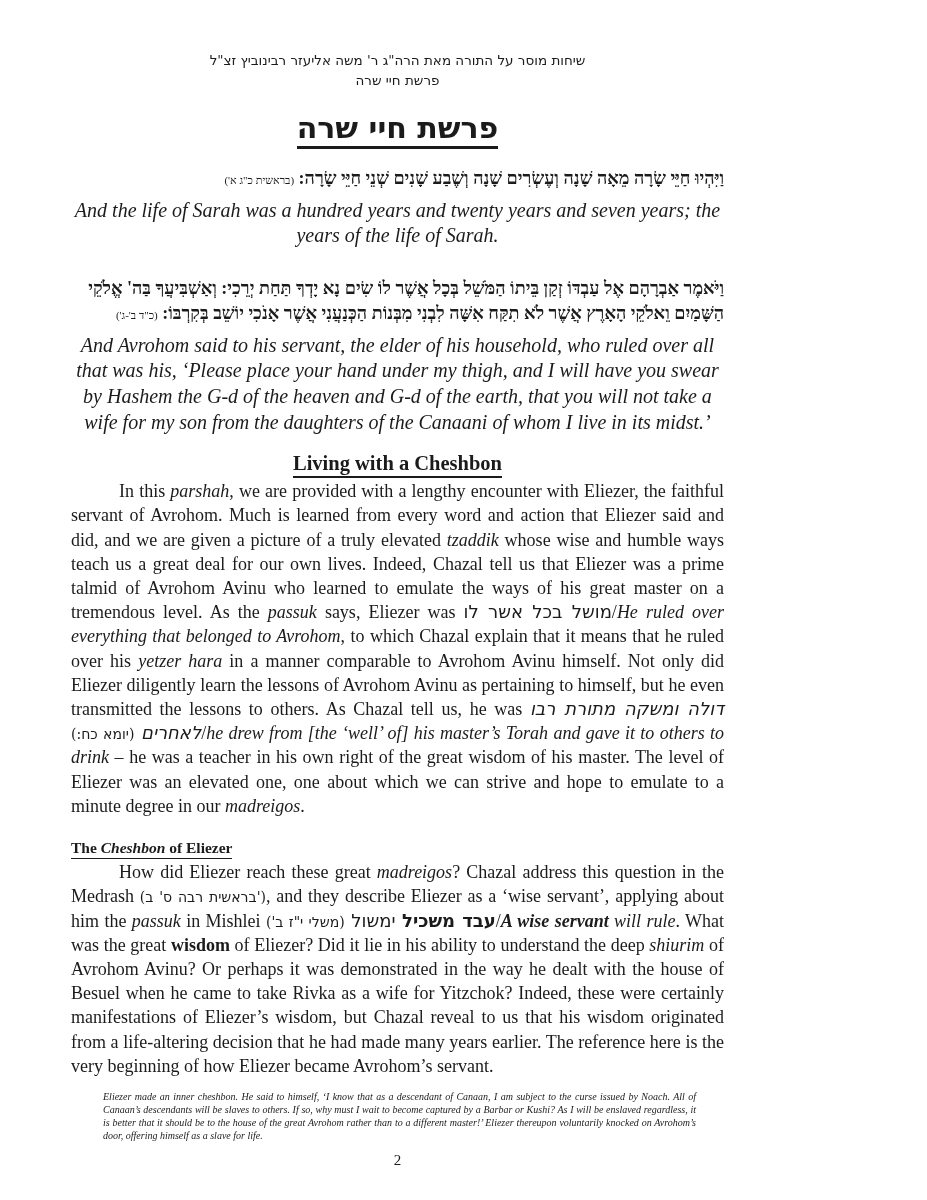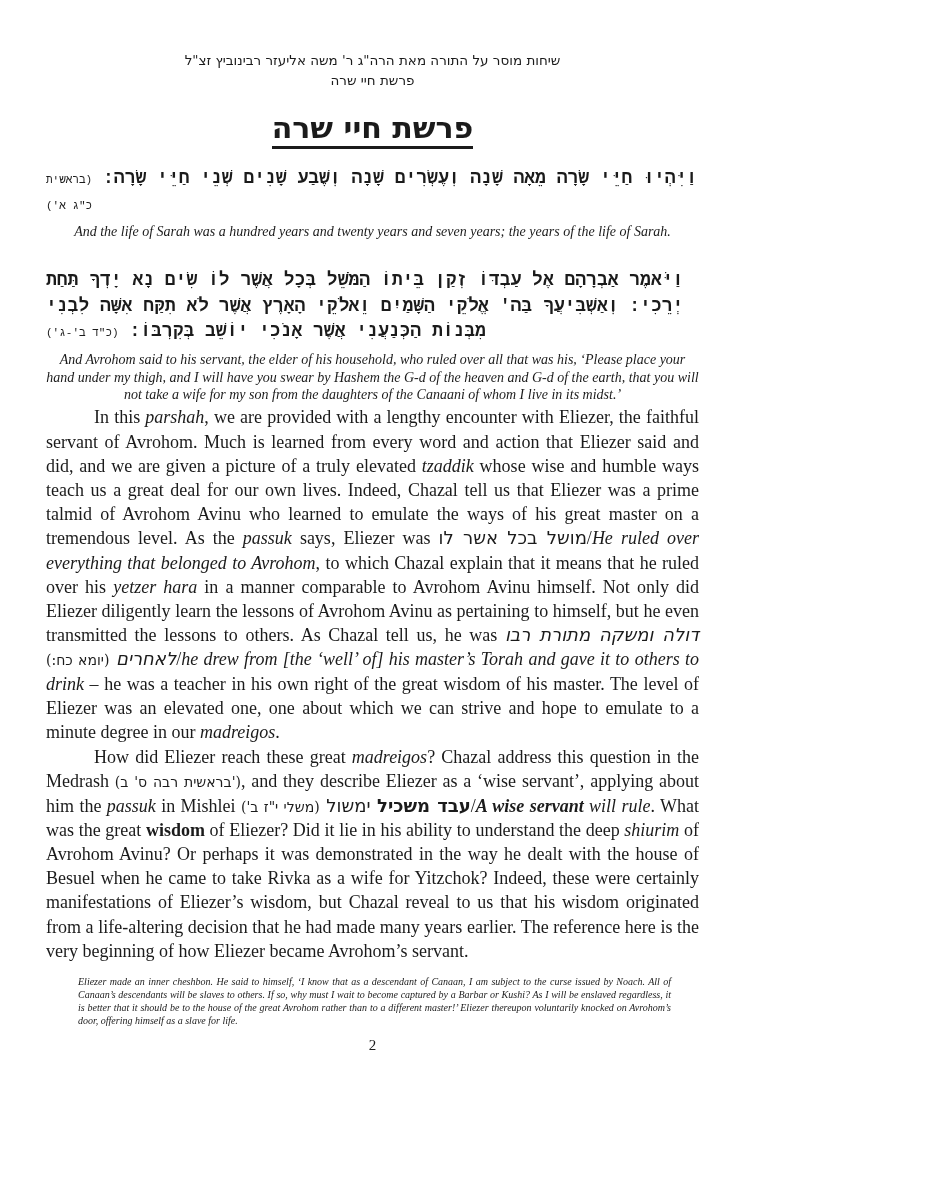--- a/index.html
+++ b/index.html
@@ -7,20 +7,21 @@
   body {
     width: 927px;
     font-family: "Liberation Serif", serif;
     color: #1b1b1b;
   }
   .page {
     width: 808px;
     min-height: 1200px;
     padding: 50px 109px 20px 46px;
     background: #ffffff;
+    margin-left: 25px;
   }
   .he { font-family: "DejaVu Serif", "DejaVu Sans", serif; }
   .it { font-style: italic; }
   .bd { font-weight: bold; }
   .cite { font-size: 11px; font-weight: normal; }
   .he.cite { font-size: 0.78em; font-weight: normal; }
 
   .hdr {
     text-align: center;
     font-size: 13.5px;
@@ -34,32 +35,32 @@
     direction: rtl;
     font-family: "DejaVu Serif", "DejaVu Sans", serif;
     font-size: 30px;
     font-weight: bold;
     border-bottom: 3px solid #1b1b1b;
     padding-bottom: 1px;
     line-height: 1.15;
   }
   .passuk {
     direction: rtl;
-    text-align: left;
-    font-family: Liberation Mono, monospace;
+    text-align: right;
+    font-family: Liberation Serif, serif;
     font-size: 18px;
     font-weight: bold;
     line-height: 1.42;
   }
   .passuk-1 { margin-top: 17px; }
   .passuk-2 { margin-top: 27px; }
   .trans {
     text-align: center;
     font-style: italic;
-    font-size: 14px;
+    font-size: 20px;
     line-height: 1.28;
     margin-top: 6px;
   }
   .section-title-wrap { text-align: center; margin-top: 17px; }
   .section-title {
     display: inline-block;
     font-size: 20.5px;
     font-weight: bold;
     border-bottom: 2px solid #1b1b1b;
     padding-bottom: 1px;
@@ -104,22 +105,28 @@
     <span class="cite">(בראשית כ"ג א')</span>
   </div>
   <div class="trans">And the life of Sarah was a hundred years and twenty years and seven years; the years of the life of Sarah.</div>
 
   <div class="passuk passuk-2">
     <span>וַיֹּאמֶר אַבְרָהָם אֶל עַבְדּוֹ זְקַן בֵּיתוֹ הַמֹּשֵׁל בְּכָל אֲשֶׁר לוֹ שִׂים נָא יָדְךָ תַּחַת יְרֵכִי: וְאַשְׁבִּיעֲךָ בַּה' אֱלֹקֵי הַשָּׁמַיִם וֵאלֹקֵי הָאָרֶץ אֲשֶׁר לֹא תִקַּח אִשָּׁה לִבְנִי מִבְּנוֹת הַכְּנַעֲנִי אֲשֶׁר אָנֹכִי יוֹשֵׁב בְּקִרְבּוֹ:</span>
     <span class="cite">(כ"ד ב'-ג')</span>
   </div>
   <div class="trans">And Avrohom said to his servant, the elder of his household, who ruled over all that was his, ‘Please place your hand under my thigh, and I will have you swear by Hashem the G-d of the heaven and G-d of the earth, that you will not take a wife for my son from the daughters of the Canaani of whom I live in its midst.’</div>
 
+  <div class="section-title-wrap">
+    <span class="section-title">Living with a Cheshbon</span>
+  </div>
 
   <p class="body-para"><span>In this </span><span class="it">parshah</span><span>, we are provided with a lengthy encounter with Eliezer, the faithful servant of Avrohom. Much is learned from every word and action that Eliezer said and did, and we are given a picture of a truly elevated </span><span class="it">tzaddik</span><span> whose wise and humble ways teach us a great deal for our own lives. Indeed, Chazal tell us that Eliezer was a prime talmid of Avrohom Avinu who learned to emulate the ways of his great master on a tremendous level. As the </span><span class="it">passuk</span><span> says, Eliezer was </span><span class="he">מושל בכל אשר לו</span><span>/</span><span class="it">He ruled over everything that belonged to Avrohom</span><span>, to which Chazal explain that it means that he ruled over his </span><span class="it">yetzer hara</span><span> in a manner comparable to Avrohom Avinu himself. Not only did Eliezer diligently learn the lessons of Avrohom Avinu as pertaining to himself, but he even transmitted the lessons to others. As Chazal tell us, he was </span><span class="he it">דולה ומשקה מתורת רבו לאחרים</span><span class="he"> </span><span class="he cite">(יומא כח:)</span><span>/</span><span class="it">he drew from [the ‘well’ of] his master’s Torah and gave it to others to drink</span><span> – he was a teacher in his own right of the great wisdom of his master. The level of Eliezer was an elevated one, one about which we can strive and hope to emulate to a minute degree in our </span><span class="it">madreigos</span><span>.</span></p>
 
+  <div class="subhead">
+    <span class="u"><span class="bd">The </span><span class="bd it">Cheshbon</span><span class="bd"> of Eliezer</span></span>
+  </div>
   <p class="body-para"><span>How did Eliezer reach these great </span><span class="it">madreigos</span><span>? Chazal address this question in the Medrash </span><span class="he cite">(בראשית רבה ס' ב')</span><span>, and they describe Eliezer as a ‘wise servant’, applying about him the </span><span class="it">passuk</span><span> in Mishlei </span><span class="he bd">עבד משכיל</span><span class="he"> ימשול </span><span class="he cite">(משלי י"ז ב')</span><span>/</span><span class="bd it">A wise servant</span><span class="it"> will rule</span><span>. What was the great </span><span class="bd">wisdom</span><span> of Eliezer? Did it lie in his ability to understand the deep </span><span class="it">shiurim</span><span> of Avrohom Avinu? Or perhaps it was demonstrated in the way he dealt with the house of Besuel when he came to take Rivka as a wife for Yitzchok? Indeed, these were certainly manifestations of Eliezer’s wisdom, but Chazal reveal to us that his wisdom originated from a life-altering decision that he had made many years earlier. The reference here is the very beginning of how Eliezer became Avrohom’s servant.</span></p>
 
   <div class="quote"><span class="it">Eliezer made an inner cheshbon. He said to himself, ‘I know that as a descendant of Canaan, I am subject to the curse issued by Noach. All of Canaan’s descendants will be slaves to others. If so, why must I wait to become captured by a Barbar or Kushi? As I will be enslaved regardless, it is better that it should be to the house of the great Avrohom rather than to a different master!’ Eliezer thereupon voluntarily knocked on Avrohom’s door, offering himself as a slave for life.</span></div>
 
   <div class="pagenum">2</div>
 
 </div>
 
 </body></html>

